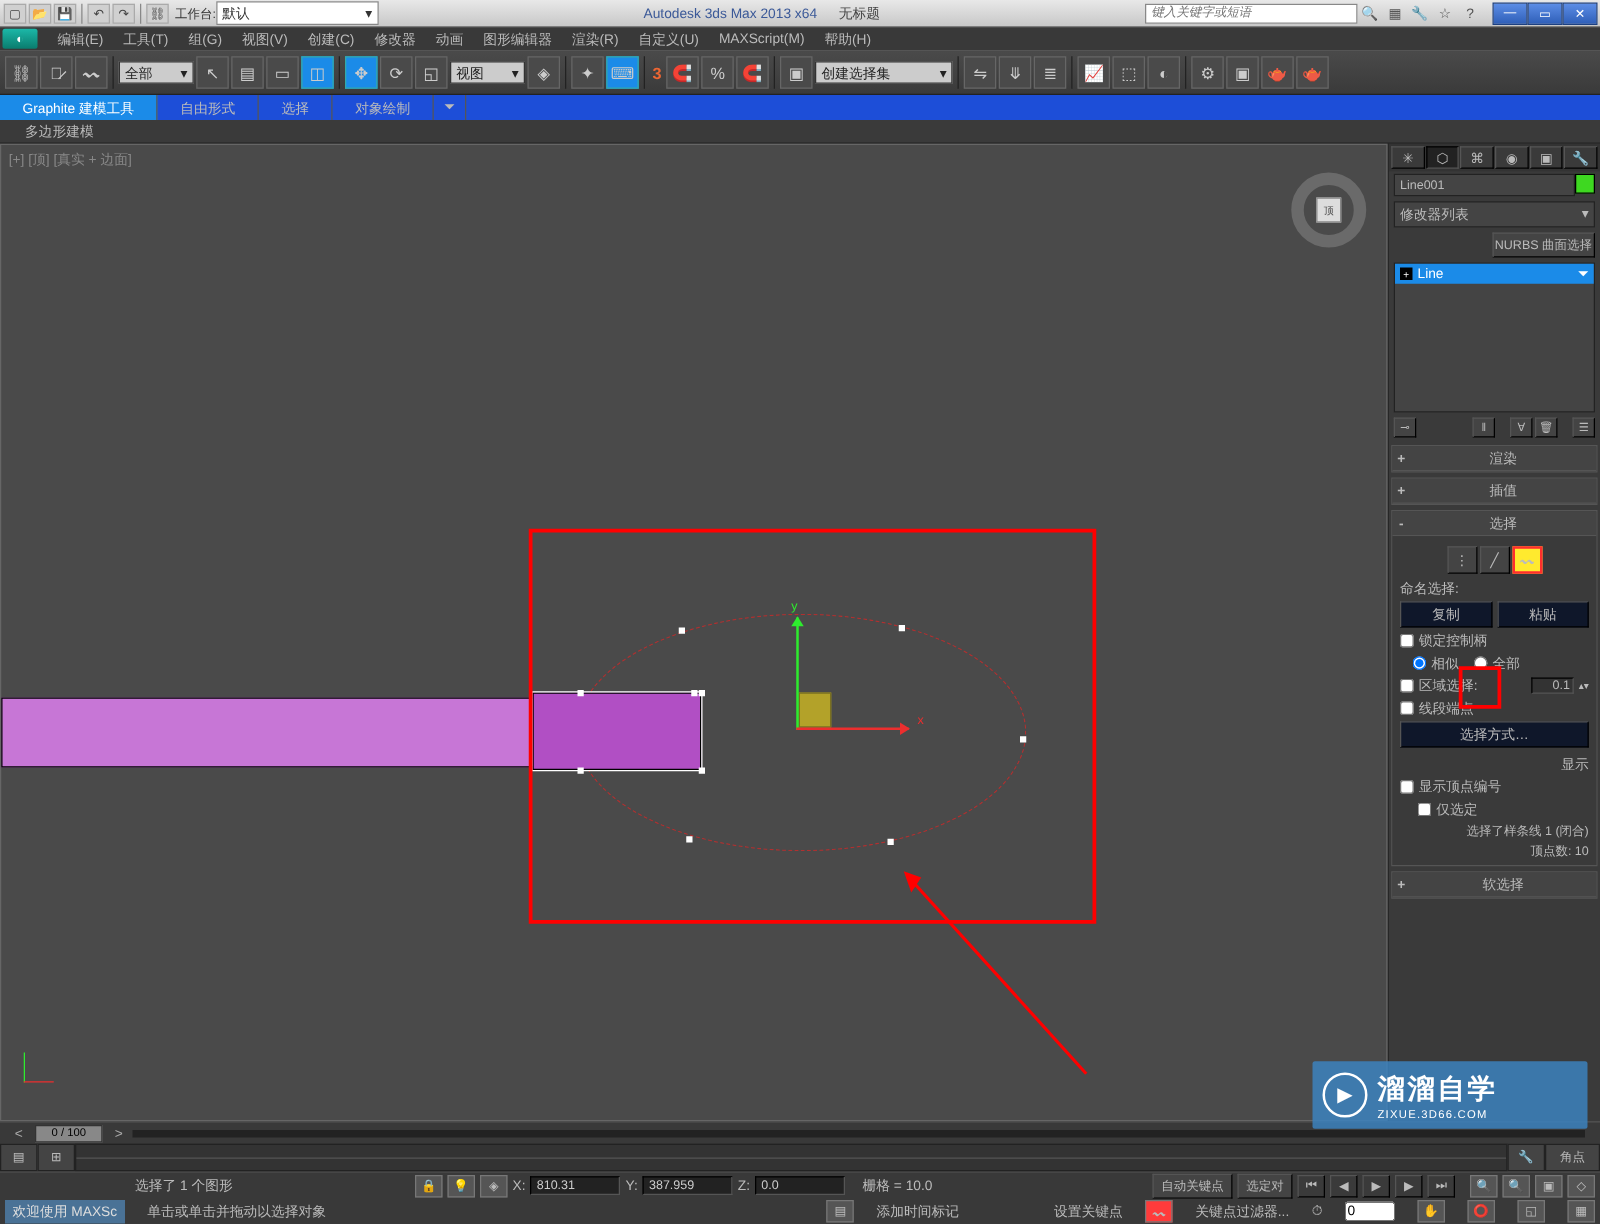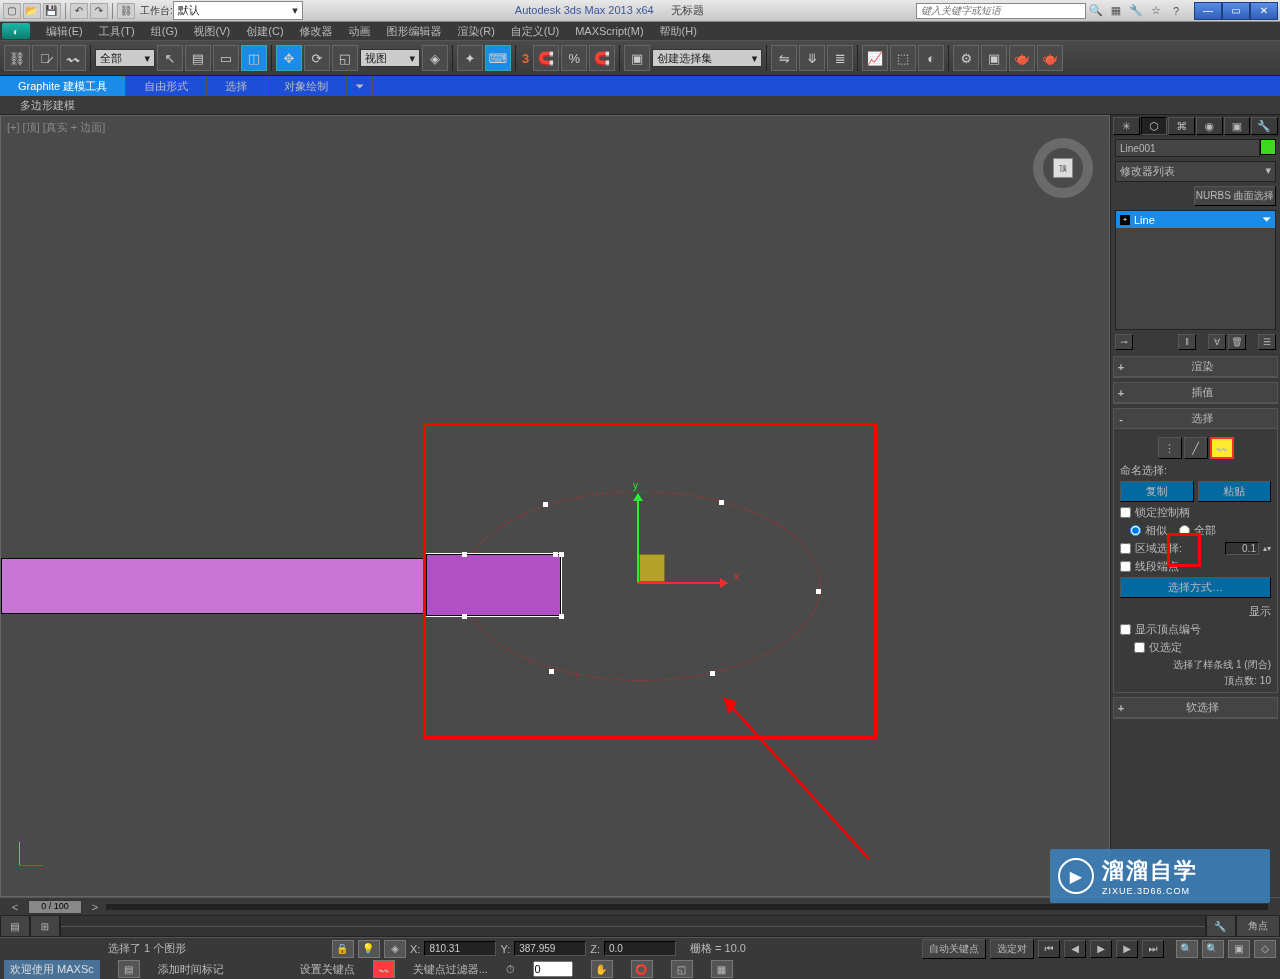--- a/index.html
+++ b/index.html
@@ -91,21 +91,21 @@
     .stack-toolbar .btn { width: 18px; height: 16px; background: #444; border: 1px outset #555; font-size: 9px; display: flex; align-items: center; justify-content: center; }
     .rollout { margin: 2px; border: 1px solid #555; }
     .rollout-header { background: #444; padding: 2px; display: flex; align-items: center; gap: 4px; border-bottom: 1px solid #555; }
     .rollout-header .toggle { width: 10px; color: #bbb; font-weight: bold; text-align: center; }
     .rollout-header .title { flex: 1; text-align: center; color: #bbb; }
     .rollout-body { padding: 4px 6px; background: #3a3a3a; }
     .sub-icons { display: flex; gap: 2px; justify-content: center; margin: 4px 0; }
     .sub-icon { width: 24px; height: 22px; background: #444; border: 1px outset #555; display: flex; align-items: center; justify-content: center; font-size: 11px; }
     .sub-icon.active { background: #ffea2e; border: 2px solid #ff2e2e; }
     .field-row { display: flex; align-items: center; gap: 4px; margin: 3px 0; color: #bbb; font-size: 10px; }
-    .field-row .btn { background: #0369a1; border: 1px outset #555; padding: 2px 10px; flex: 1; text-align: center; }
+    .field-row .btn { background: #0f172a; border: 1px outset #555; padding: 2px 10px; flex: 1; text-align: center; }
     .field-row .spinner { background: #333; border: 1px inset #555; color: #bbb; padding: 0 2px; width: 34px; font-size: 10px; text-align: right; }
     .field-row input[type=checkbox], .field-row input[type=radio] { width: 11px; height: 11px; }
     .status-text { color: #bbb; font-size: 10px; text-align: right; margin-top: 2px; }
     
     
     .watermark { position: absolute; right: 10px; bottom: 76px; width: 220px; height: 54px; background: rgba(60, 130, 190, 0.85); display: flex; align-items: center; gap: 8px; padding: 6px 8px; border-radius: 2px; z-index: 50; }
     .watermark .play { width: 36px; height: 36px; border: 2px solid #fff; border-radius: 50%; display: flex; align-items: center; justify-content: center; color: #fff; font-size: 16px; }
     .watermark .wm-text1 { color: #fff; font-size: 22px; font-weight: bold; letter-spacing: 2px; }
     .watermark .wm-text2 { color: #fff; font-size: 9px; letter-spacing: 1px; }
     
@@ -446,20 +446,21 @@
     <span class="transport-btn">▶</span>
     <span class="transport-btn">⏭</span>
     <span style="width:4px;"></span>
     <span class="sb-btn">🔍</span>
     <span class="sb-btn">🔍</span>
     <span class="sb-btn">▣</span>
     <span class="sb-btn">◇</span>
   </div>
   <div class="statusbar2">
     <span class="sb-panel">欢迎使用  MAXSc</span>
+    <span class="sb-hint">单击或单击并拖动以选择对象</span>
     <span class="sb-btn">▤</span>
     <span>添加时间标记</span>
     <span style="width:40px;"></span>
     <span class="sb-auto">设置关键点</span>
     <span class="sb-btn" style="background:#ff3b3b;">〰</span>
     <span class="sb-auto">关键点过滤器...</span>
     <span class="transport-btn">⏱</span>
     <input class="sb-field" style="width: 40px;" value="0">
     <span class="sb-btn">✋</span>
     <span class="sb-btn">⭕</span>

